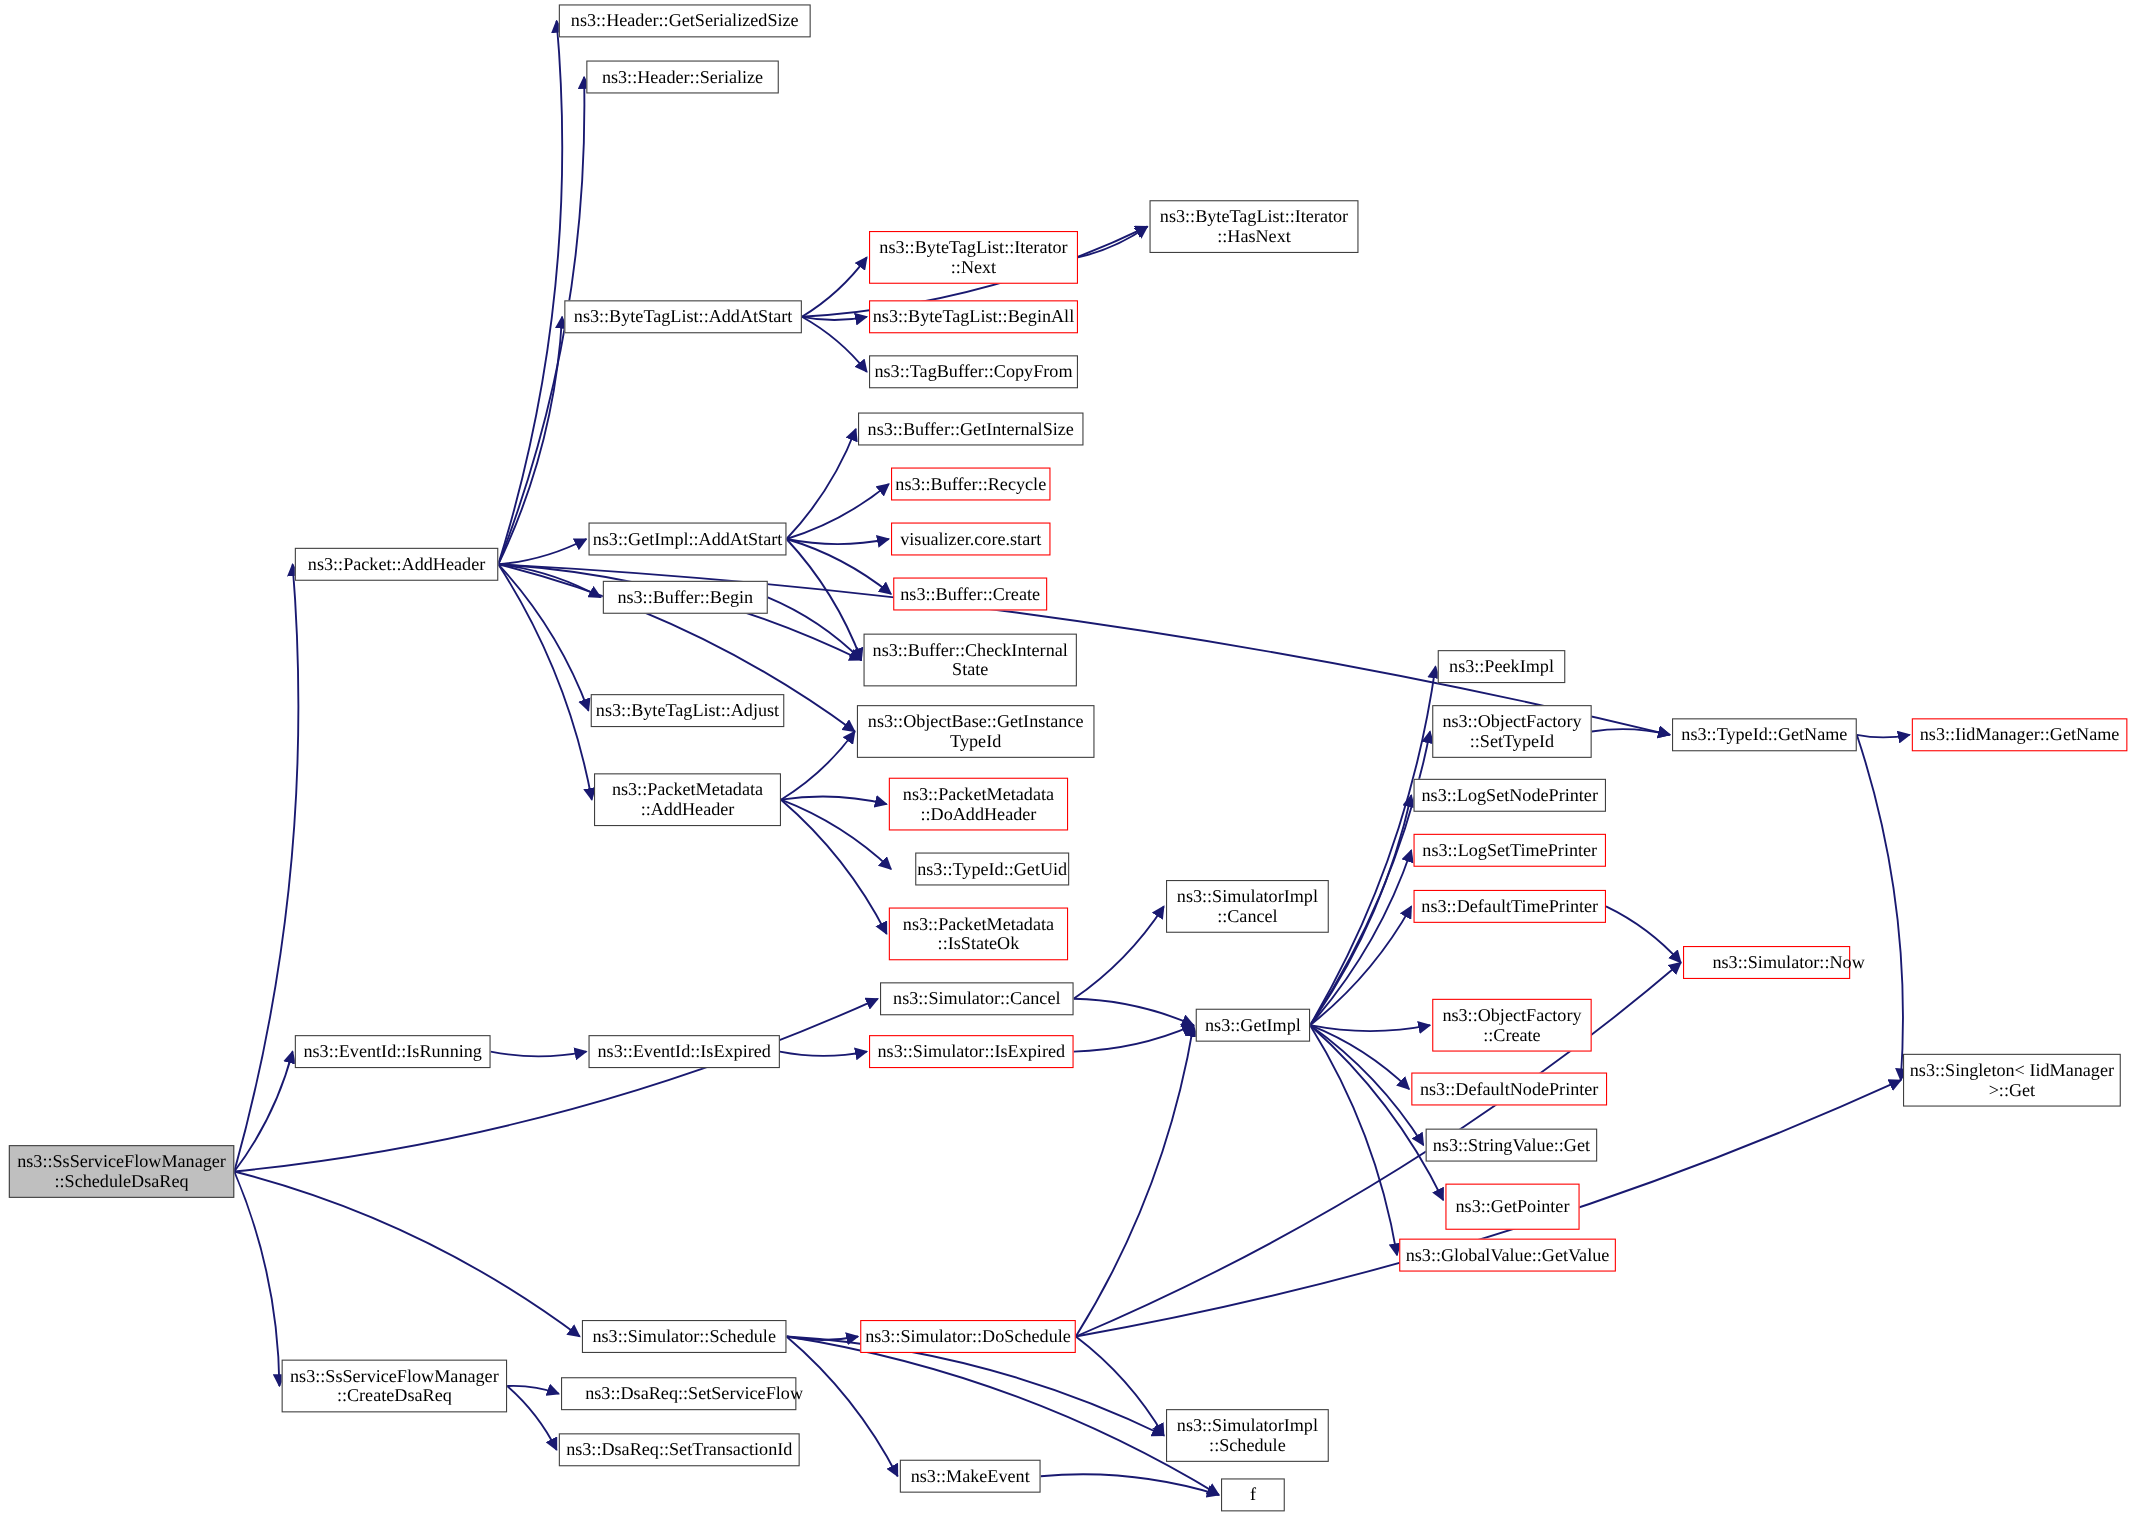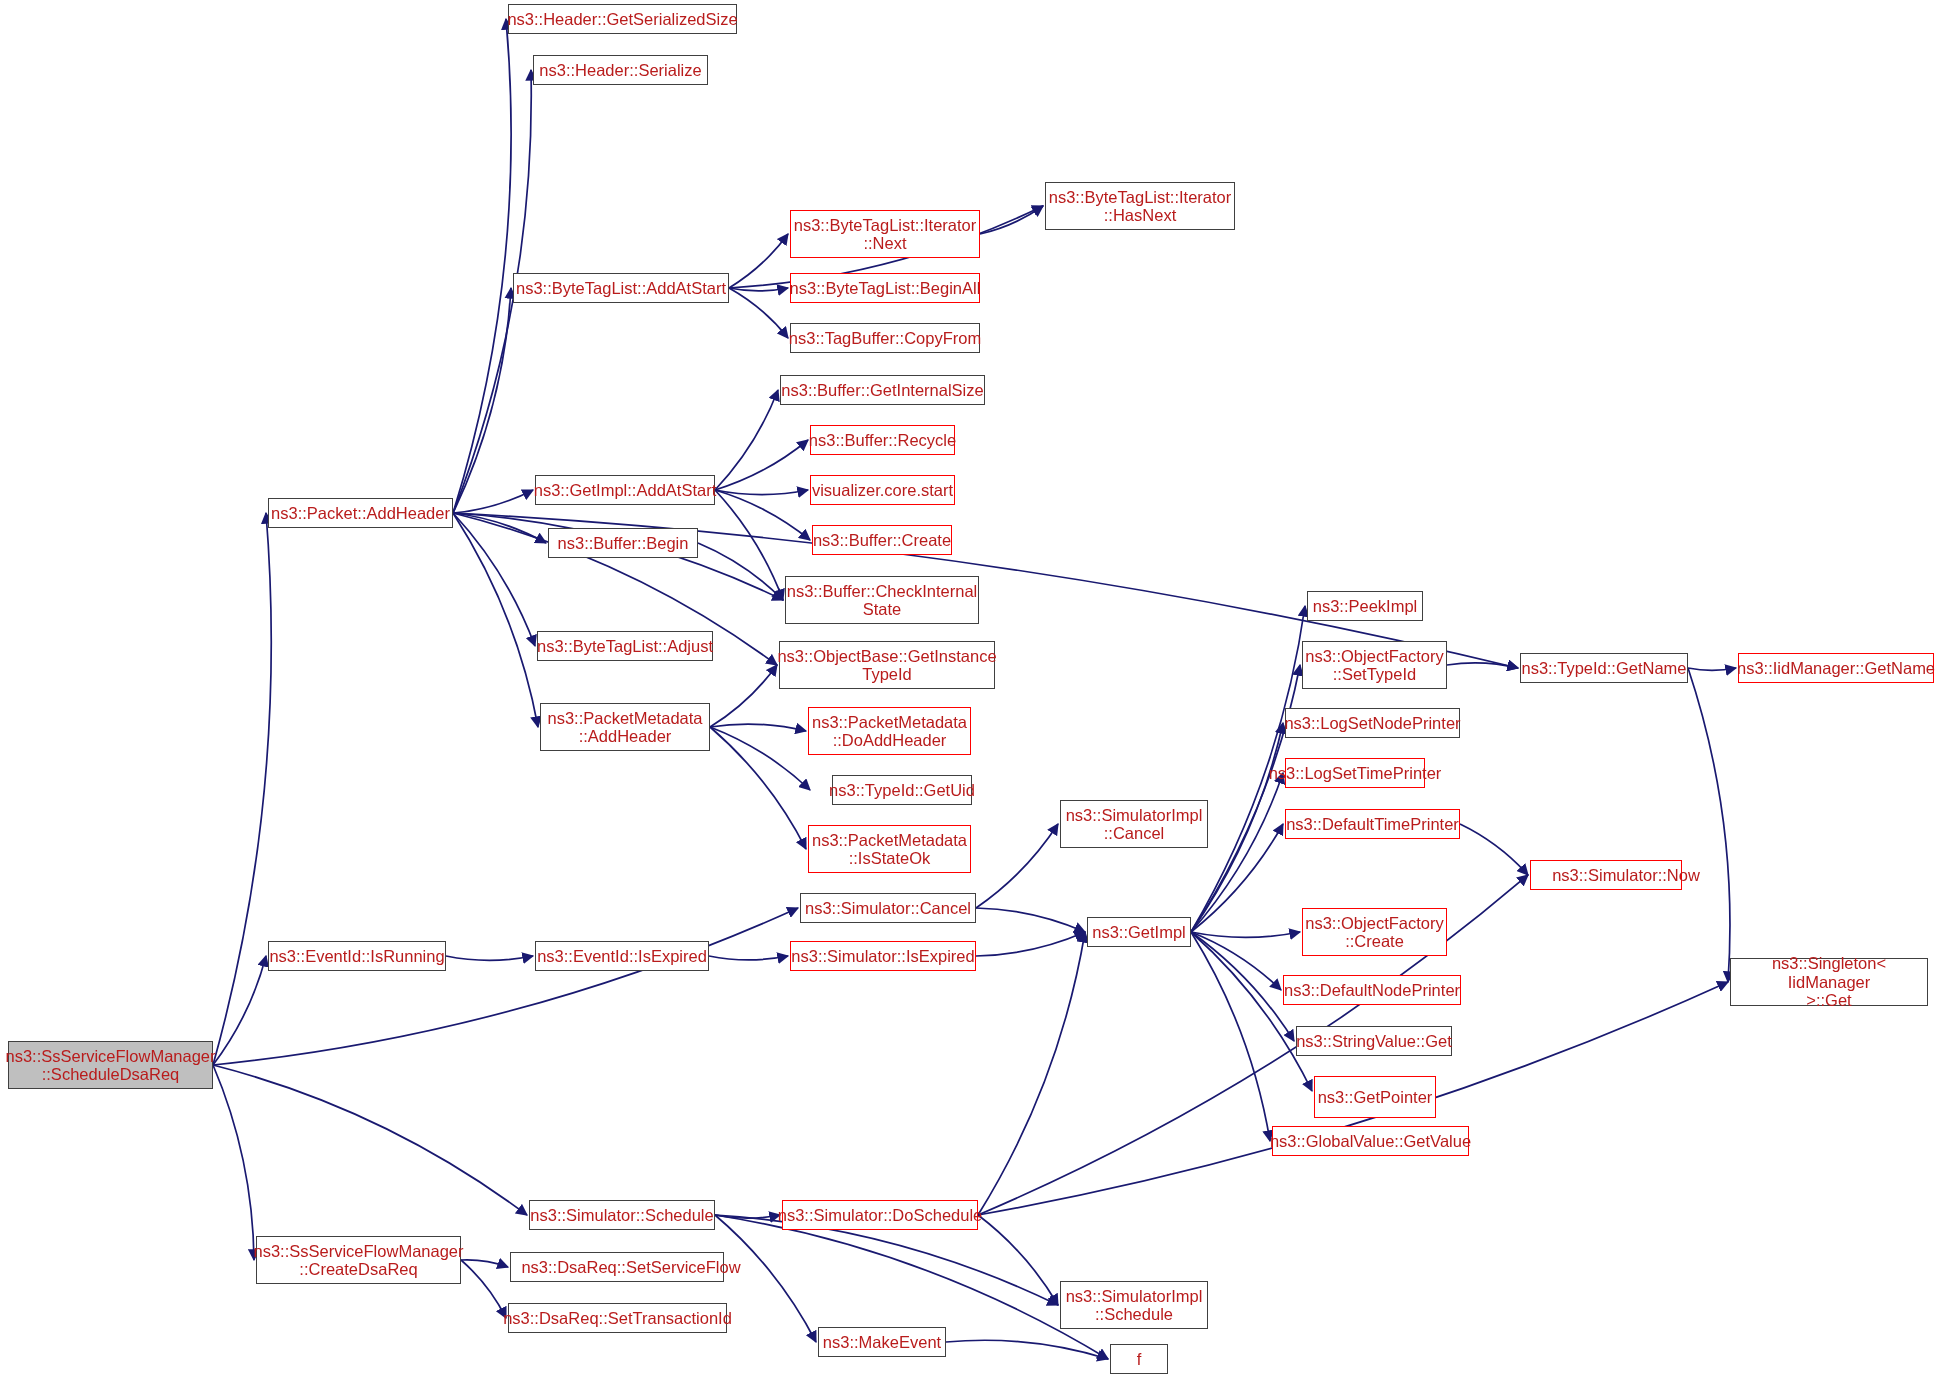--- a/index.html
+++ b/index.html
@@ -1,21 +1,21 @@
 <!DOCTYPE html>
 <html><head>
 <meta charset="utf-8">
 <style>
   html,body{margin:0;padding:0;background:#ffffff;}
   body{font-family:"Liberation Sans",sans-serif;}
   #graph{position:relative;width:1941px;height:1380px;background:#fff;overflow:hidden;}
   #graph svg{position:absolute;left:0;top:0;width:1941px;height:1380px;}
   .node{position:absolute;box-sizing:border-box;background:#ffffff;display:flex;
         align-items:center;justify-content:center;text-align:center;
-        font-family:Liberation Sans, sans-serif;font-size:16.5px;color:#b91c1c;
+        font-family:Liberation Serif, serif;font-size:16.5px;color:#000000;
         line-height:1.12;white-space:pre-line;padding:1px 4px;}
   .node.normal{border:1.6px solid #404040;}
   .node.red{border:1.9px solid #ff0000;}
   .node.current{border:1.6px solid #404040;background:#bfbfbf;}
 </style>
 </head>
 <body>
 
 <div id="graph">
   <svg id="edge-layer" viewBox="0 0 1941 1380" xmlns="http://www.w3.org/2000/svg">
@@ -117,21 +117,21 @@
 ::DoAddHeader</div>
       <div class="node normal" style="left: 812px; top: 775px; width: 140px; height: 30px; margin-left: 20px;">ns3::TypeId::GetUid</div>
       <div class="node red" style="left: 808px; top: 825px; width: 163px; height: 48px;">ns3::PacketMetadata
 ::IsStateOk</div>
       <div class="node normal" style="left: 1060px; top: 800px; width: 148px; height: 48px;">ns3::SimulatorImpl
 ::Cancel</div>
       <div class="node normal" style="left: 1307px; top: 591px; width: 116px; height: 30px;">ns3::PeekImpl</div>
       <div class="node normal" style="left: 1302px; top: 641px; width: 145px; height: 48px;">ns3::ObjectFactory
 ::SetTypeId</div>
       <div class="node normal" style="left: 1285px; top: 708px; width: 175px; height: 30px;">ns3::LogSetNodePrinter</div>
-      <div class="node red" style="left: 1285px; top: 758px; width: 140px; height: 30px;">ns3::LogSetTimePrinter</div>
+      <div class="node red" style="left: 1285px; top: 758px; width: 175px; height: 30px;">ns3::LogSetTimePrinter</div>
       <div class="node red" style="left: 1285px; top: 809px; width: 175px; height: 30px;">ns3::DefaultTimePrinter</div>
       <div class="node red" style="left: 1530px; top: 860px; width: 152px; height: 30px; padding-left: 44px;">ns3::Simulator::Now</div>
       <div class="node normal" style="left: 1520px; top: 653px; width: 168px; height: 30px;">ns3::TypeId::GetName</div>
       <div class="node red" style="left: 1738px; top: 653px; width: 196px; height: 30px;">ns3::IidManager::GetName</div>
       <div class="node normal" style="left: 1730px; top: 958px; width: 198px; height: 48px;">ns3::Singleton&lt; IidManager
 &gt;::Get</div>
       <div class="node normal" style="left: 800px; top: 893px; width: 176px; height: 30px;">ns3::Simulator::Cancel</div>
       <div class="node normal" style="left: 1087px; top: 917px; width: 104px; height: 30px;">ns3::GetImpl</div>
       <div class="node red" style="left: 1302px; top: 908px; width: 145px; height: 48px;">ns3::ObjectFactory
 ::Create</div>

